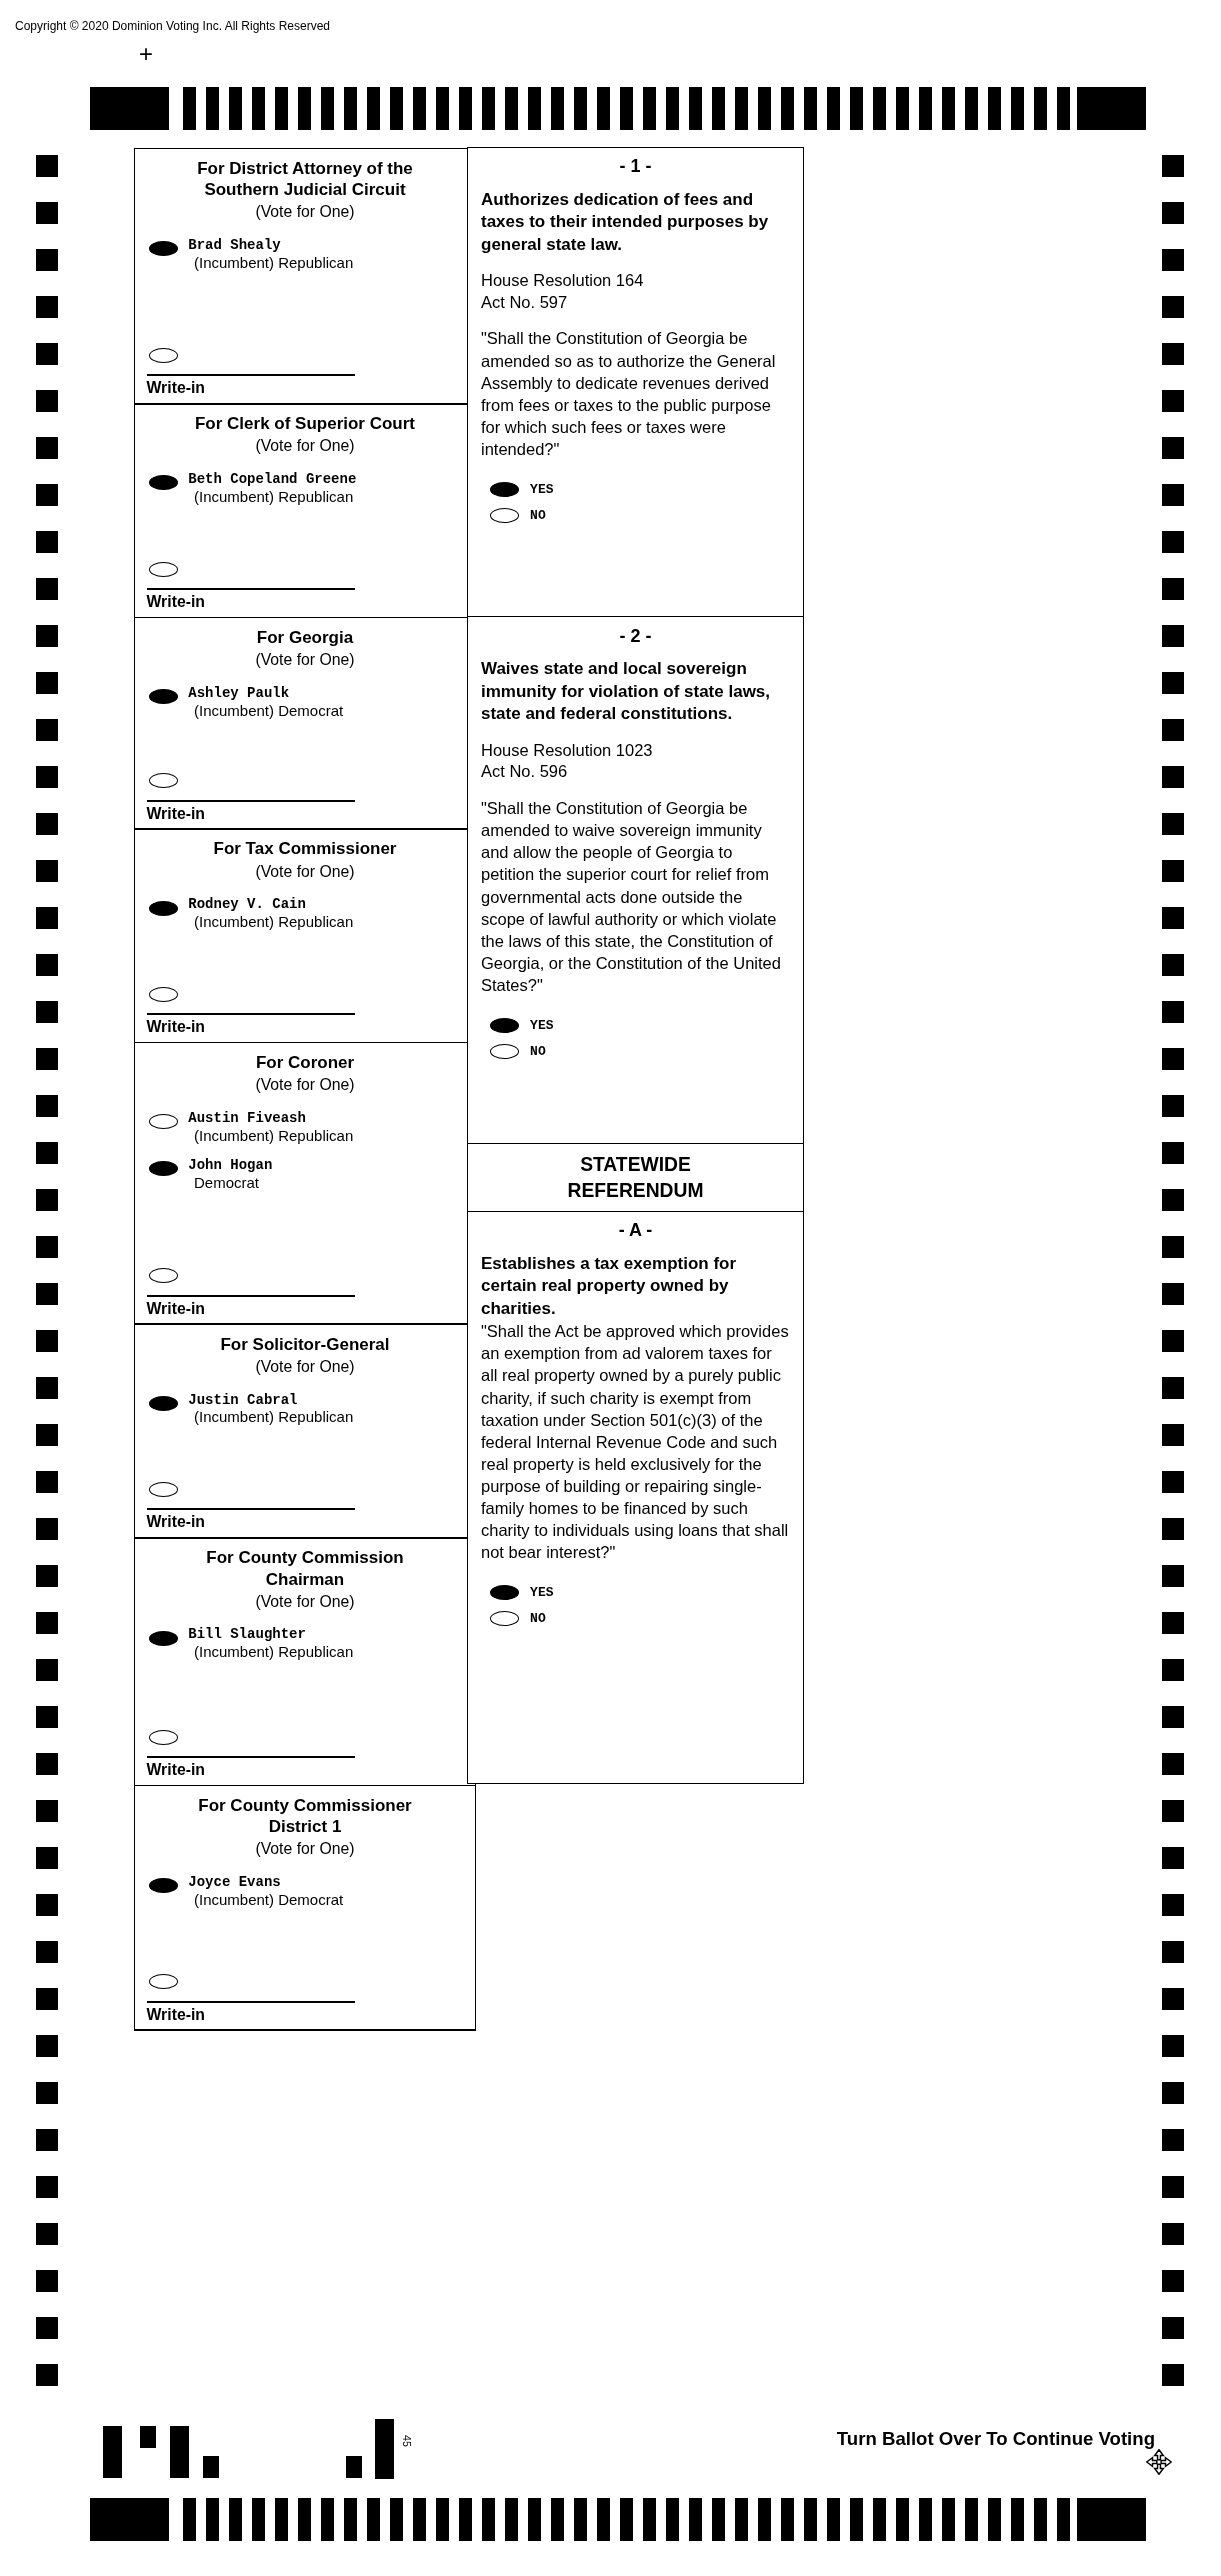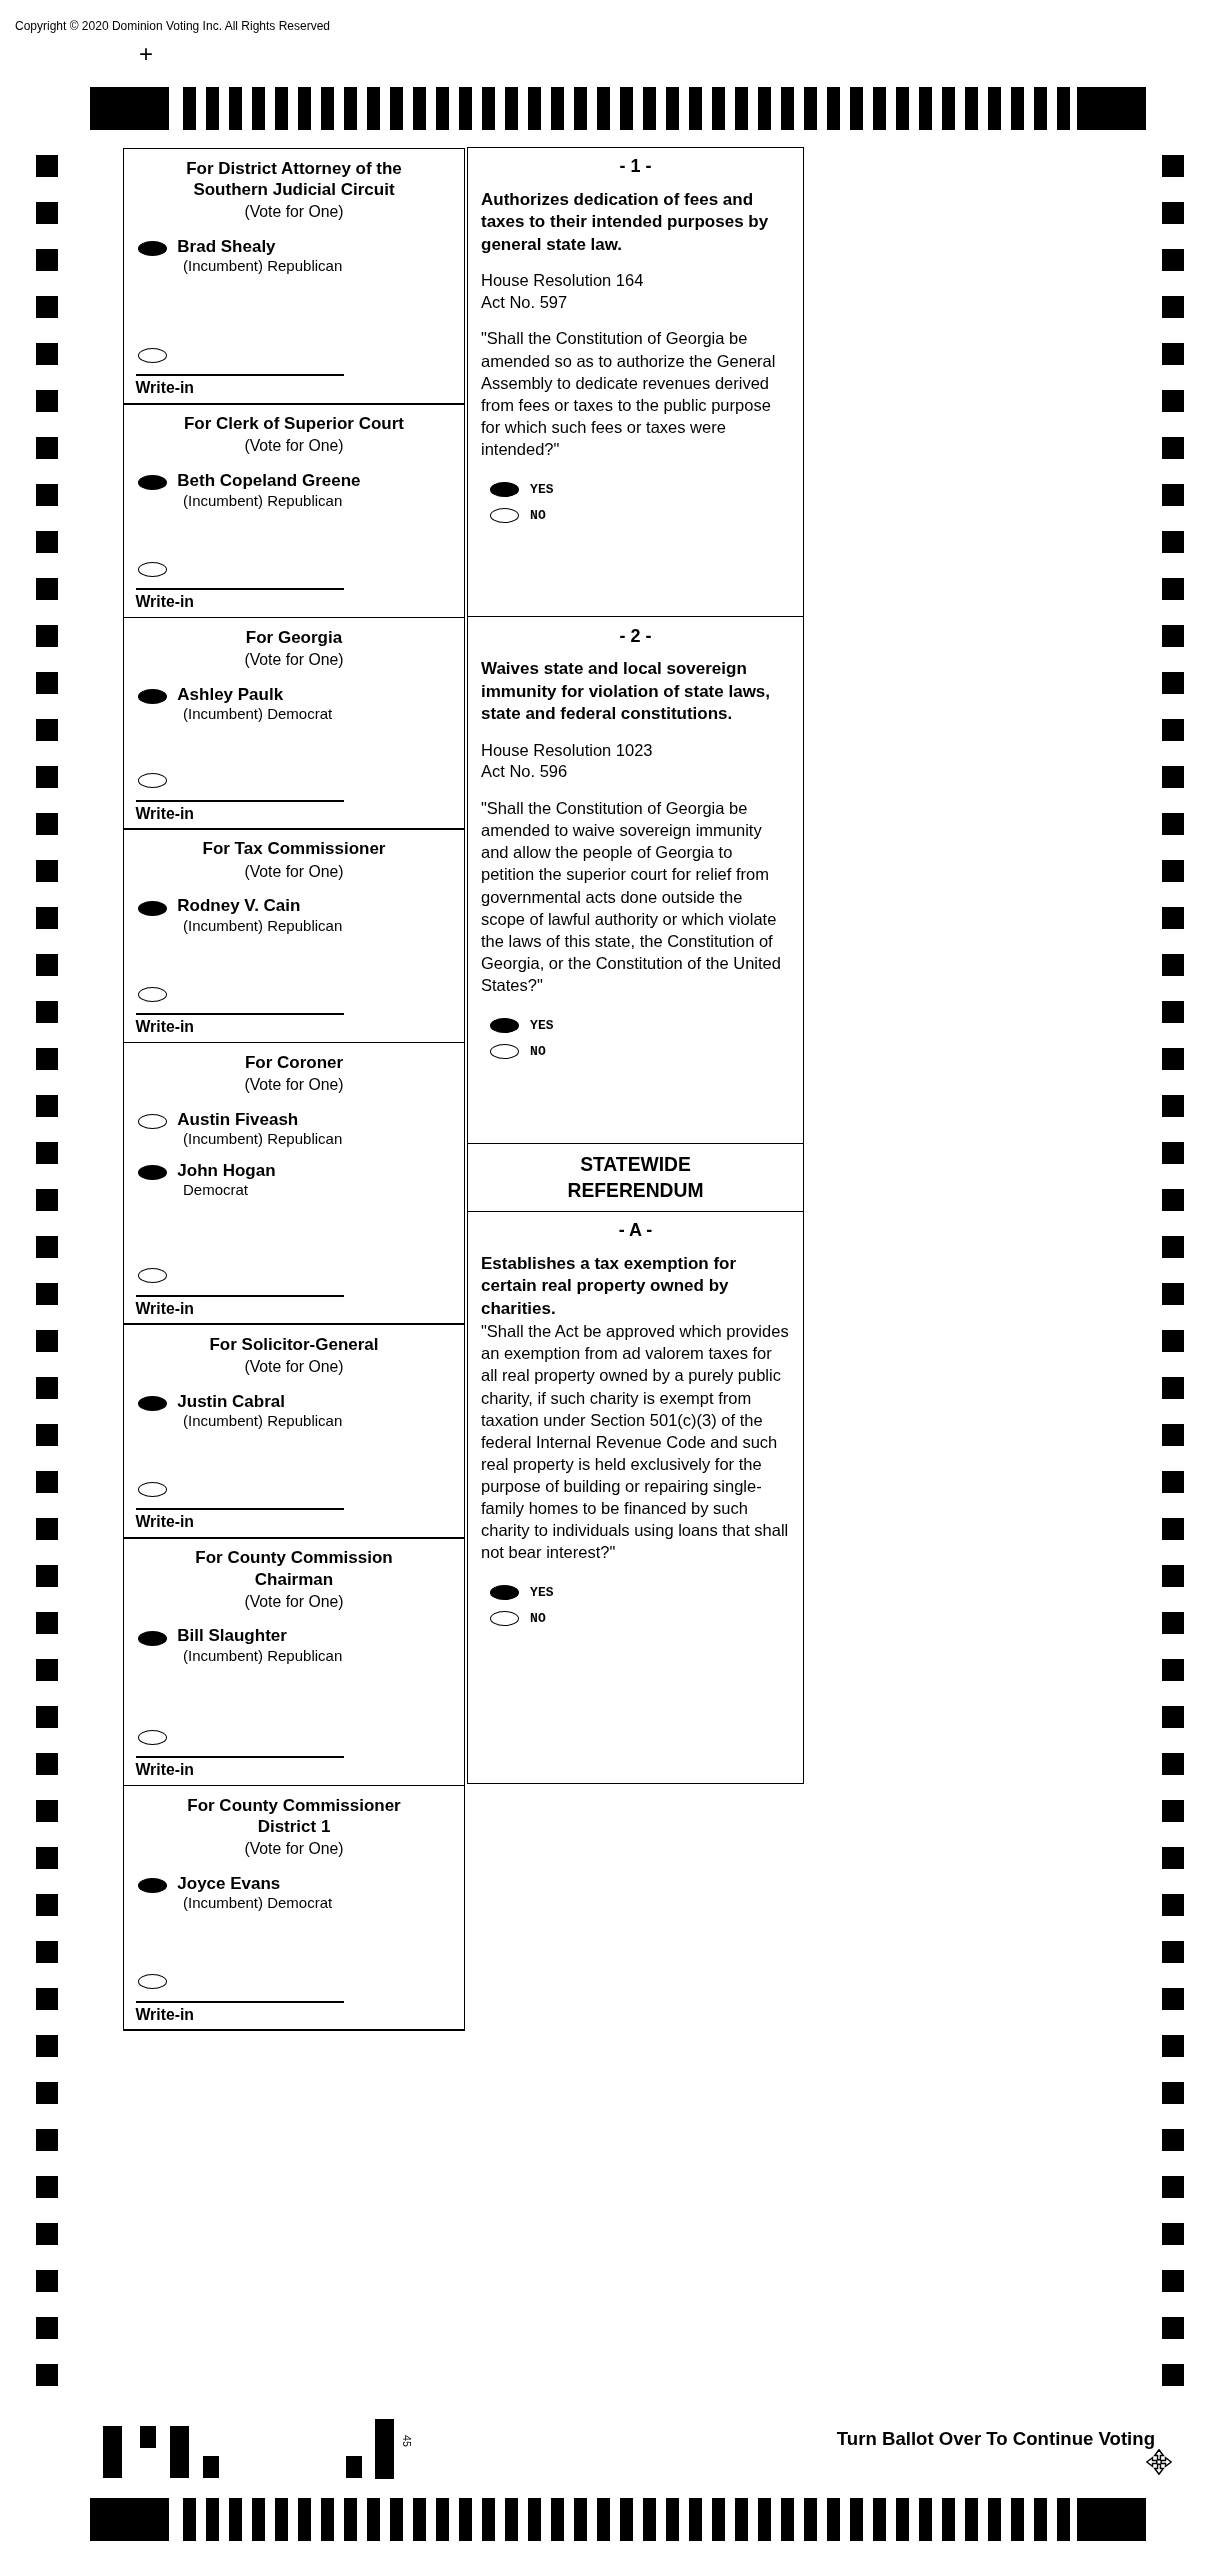--- a/index.html
+++ b/index.html
@@ -22,37 +22,37 @@
   .cb-tl{left:90px;top:87px;}
   .cb-tr{left:1077px;top:87px;width:69px;}
   .cb-bl{left:90px;top:2498px;}
   .cb-br{left:1077px;top:2498px;width:69px;}
   .timing-col{position:absolute;top:155px;width:21.5px;height:2245px;
     background-image:repeating-linear-gradient(to bottom,#000 0 21.5px,transparent 21.5px 47px);}
   .tc-left{left:36px;}
   .tc-right{left:1162px;}
 
   
-  .col-left{position:absolute;left:123px;top:148px;width:342px;}
+  .col-left{position:absolute;left:134px;top:148px;width:342px;}
   .col-right{position:absolute;left:467px;top:148px;width:337px;}
   .col-left > div, .col-right > div{box-sizing:border-box;}
 
   
   .race{border:1.4px solid #000;border-bottom-width:2.9px;background:#fff;
     display:flex;flex-direction:column;margin-top:-1.4px;}
   .race:first-child{margin-top:0;}
   .race-title{font-weight:bold;font-size:17px;line-height:1.25;text-align:center;
     padding:8.6px 32px 0 32px;}
   .race-sub{font-size:15.8px;text-align:center;padding:2.9px 0 7.2px 0;}
   .cand-row{display:flex;align-items:flex-start;padding:8.6px 7.2px 2.9px 14.3px;}
   .oval{width:27px;height:13px;border:1.4px solid #000;border-radius:50%;flex:none;background:#fff;}
   .oval.filled{background:#000;}
   .cand-row .oval{margin-top:4.3px;}
   .cand-text{margin-left:10px;}
-  .cand-name{font-weight:bold;font-size:17px;line-height:1.2;}
+  .cand-name{font-weight:bold;font-size:14px;line-height:1.2;font-family:Liberation Mono, monospace;}
   .cand-detail{font-size:15px;line-height:1.25;margin-left:5.7px;}
   .race-bottom{margin-top:auto;}
   .empty-row{padding:7.2px 0 11.5px 14.3px;}
   .writein{padding:0 0 5.7px 11.5px;}
   .writein-line{width:208px;border-top:2.1px solid #000;margin-bottom:2.9px;}
   .writein-label{font-weight:bold;font-size:15.8px;}
 
   
   .m-header{border:1.4px solid #000;background:#fff;text-align:center;font-weight:bold;
     font-size:19.3px;line-height:1.3;padding:8.6px 79px;margin-top:-1.4px;}

